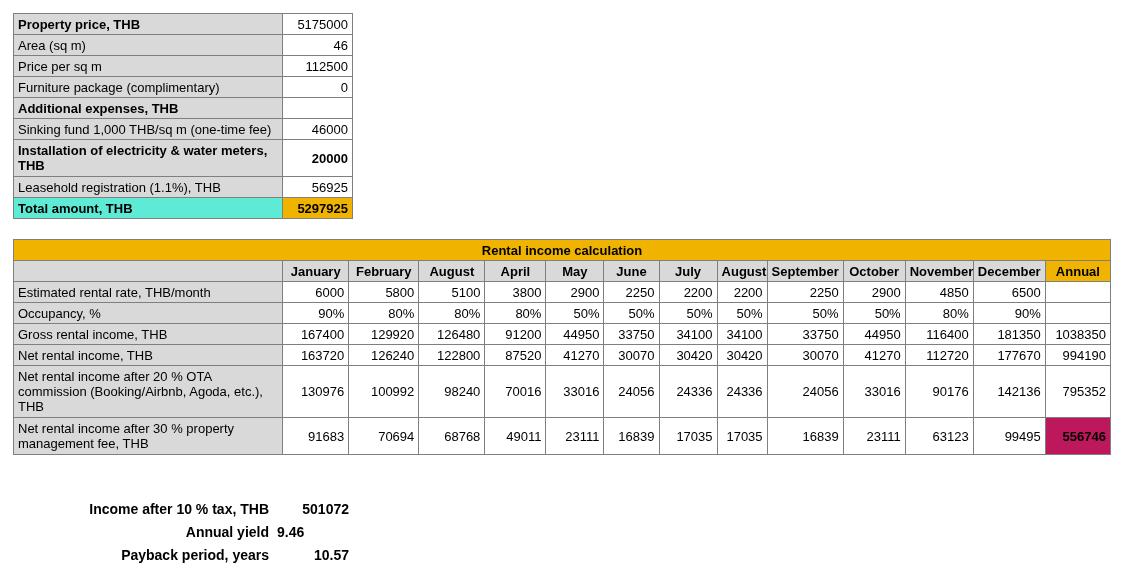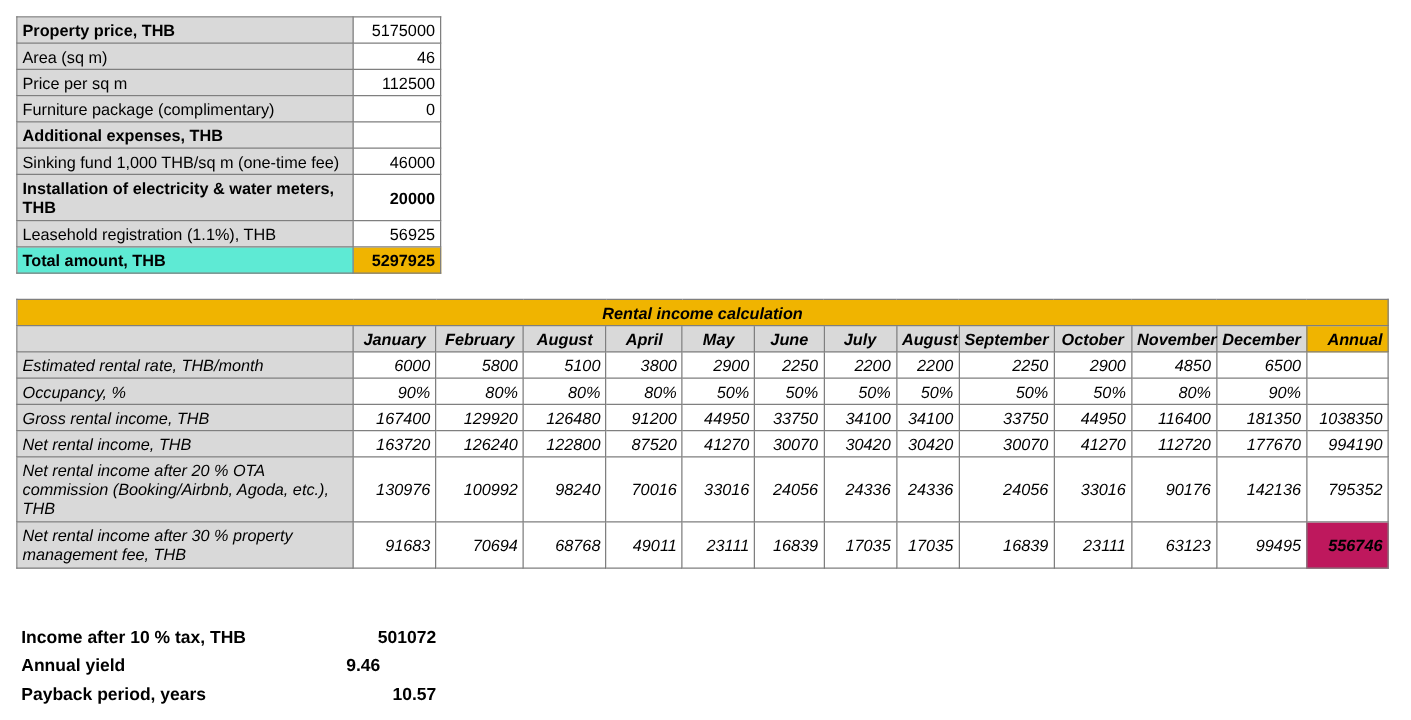--- a/index.html
+++ b/index.html
@@ -7,29 +7,29 @@
          font-family:"Liberation Sans", sans-serif; font-size:13px; color:#000; }
   table { border-collapse:collapse; position:absolute; table-layout:fixed; }
   td { border:1px solid #7f7f7f; padding:0 4px; line-height:15px; vertical-align:middle; }
   .lbl { background:#d9d9d9; text-align:left; }
   .num { text-align:right; background:#ffffff; }
   .bold { font-weight:bold; }
   .gold { background:#5eead4; }
   #purchase { left:13px; top:13px; width:339px; }
   #purchase td { height:20px; }
   #purchase td.tall { height:36px;font-weight:bold; }
-  #rental { left:13px; top:239px; width:1098px;font-style:italic; }
+  #rental { left:13px; top:239px; width:1098px; }
   #rental td { height:20px; }
   #rental td.tall3 { height:51px; }
   #rental td.tall2 { height:36px; }
   .title-row td { background:#f0b400; text-align:center; font-weight:bold; height:19px; }
   .hdr td { background:#d9d9d9; text-align:center; font-weight:bold; }
-  .hdr td.annual { background:#f0b400;text-align:right; }
+  .hdr td.annual { background:#f0b400; }
   #summary { left:13px; top:498px; width:340px; }
-  #summary td { border:none; height:23px; font-weight:bold; font-size:14px; padding:0 4px; }
+  #summary td { border:none; height:23px; font-weight:bold; font-size:14px; padding:0 4px;text-align:right; }
 </style>
 </head>
 <body>
 
 <table id="purchase">
   <colgroup>
       <col style="width:269px">
       <col style="width:70px">
     </colgroup>
   <tbody>

